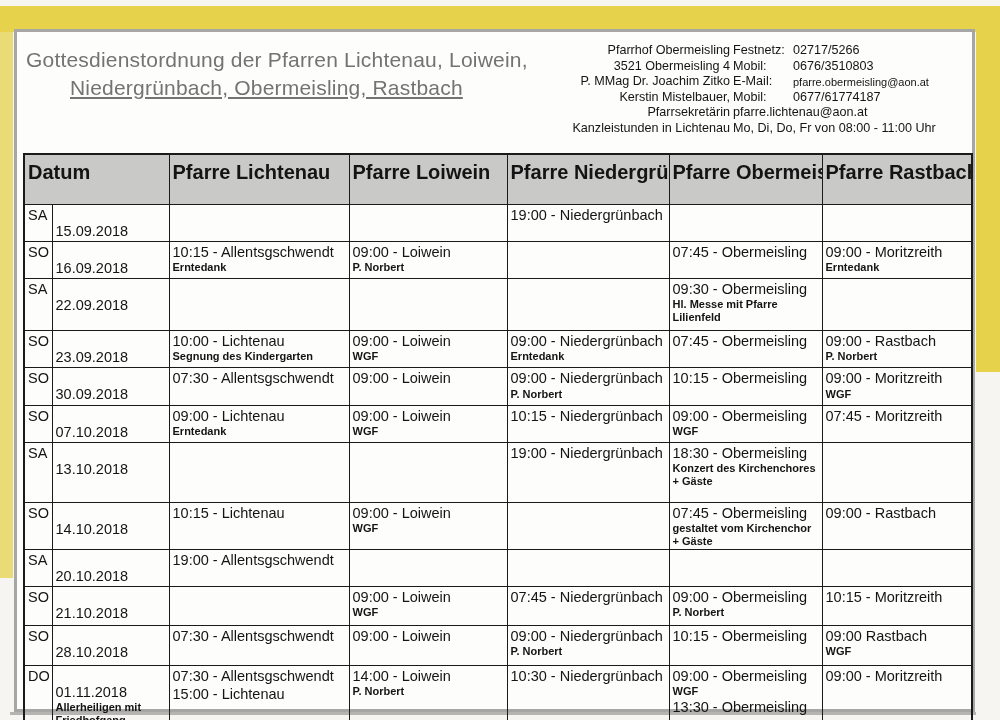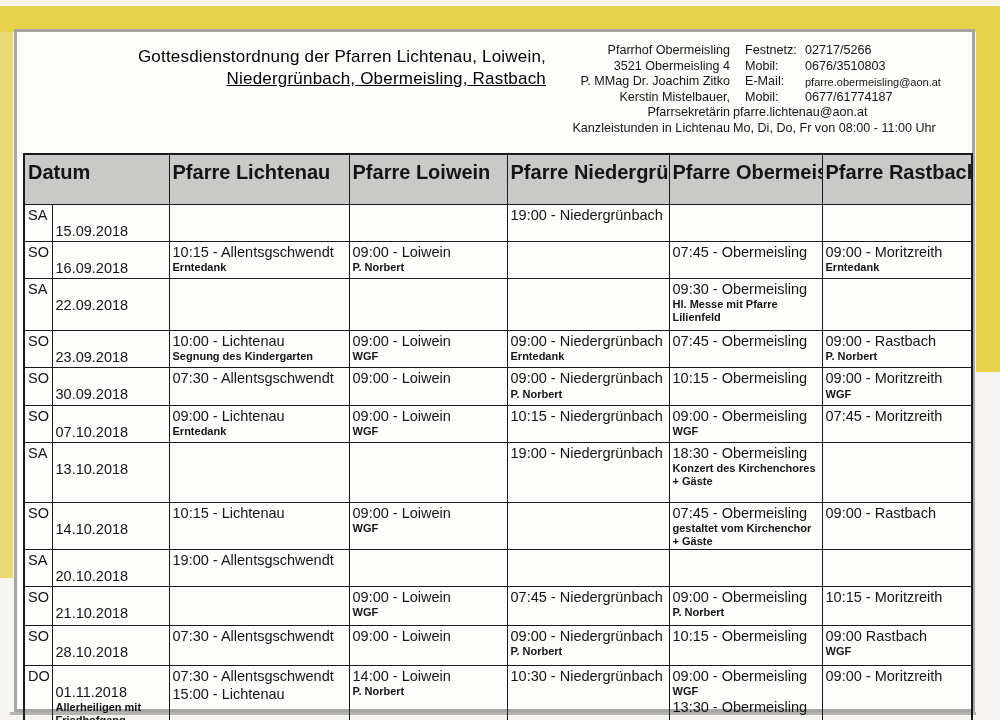--- a/index.html
+++ b/index.html
@@ -15,30 +15,30 @@
   .backdrop-left{left:0;top:6px;width:13px;height:572px;opacity:.75;}
   .bottom-strip{position:absolute;left:10px;top:712px;width:966px;height:3px;background:#b5b4b0;}
 
   .document{
     position:absolute;left:14px;top:29px;width:961px;height:683px;
     background:#fdfdfb;border:3px solid #a6a6a4;box-sizing:border-box;
   }
 
   
   .doc-title{position:absolute;left:9px;top:14px;width:520px;
-    font-size:17px;line-height:1.32;color:#000000;letter-spacing:.2px;text-align:right;}
+    font-size:21px;line-height:1.32;color:#737373;letter-spacing:.2px;}
   .doc-title .t2{text-decoration:underline;margin-left:44px;}
 
   .contact-address{position:absolute;left:541px;top:11px;width:172px;
     font-size:12.6px;line-height:1.24;}
   .contact-numbers{position:absolute;left:716px;top:11px;width:240px;
     font-size:12.6px;line-height:1.24;}
   .contact-line{white-space:nowrap;text-align:right;}
   .num-row{display:flex;white-space:nowrap;}
-  .num-label{width:60px;flex:0 0 60px;margin-left:12px;}
+  .num-label{width:60px;flex:0 0 60px;}
   .num-value.small{font-size:11px;padding-top:2px;}
 
   
   table.schedule{
     position:absolute;left:6px;top:121px;width:948px;
     border-collapse:collapse;table-layout:fixed;
     border:2px solid #1a1a1a;
   }
   table.schedule th, table.schedule td{
     border:1px solid #1a1a1a;box-sizing:border-box;

